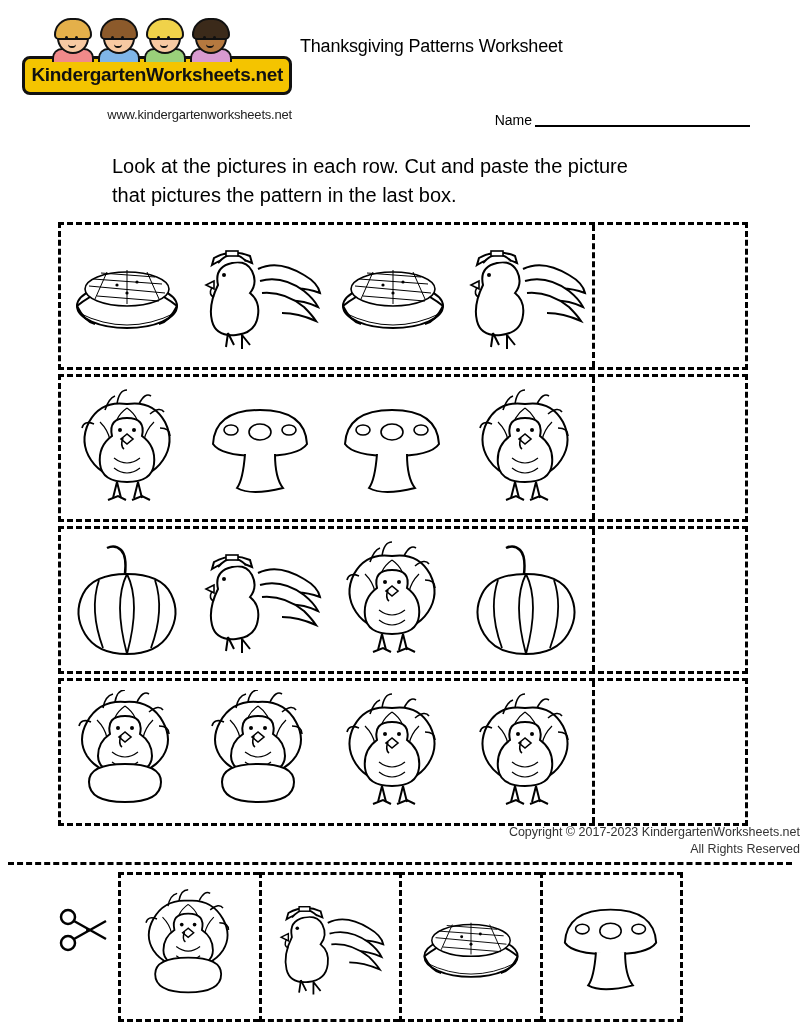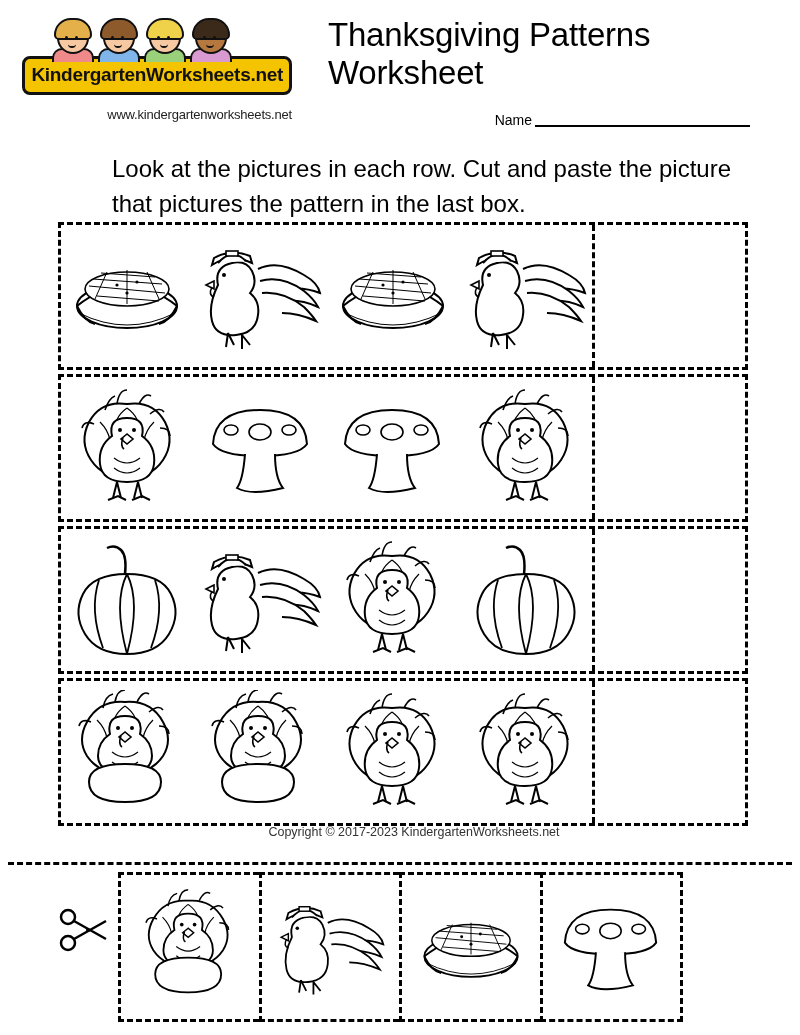--- a/index.html
+++ b/index.html
@@ -107,24 +107,23 @@
   .site-url {
     margin-top: 12px;
     font-size: 13px;
     color: #222;
     letter-spacing: -0.2px;
   }
 
   .title {
     position: absolute;
     left: 300px;
-    top: 16px;
-    font-size: 33px;
+    top: 36px;
+    font-size: 18px;
     letter-spacing: -0.2px;
-    margin-left: 28px;
   }
   .name-line {
     position: absolute;
     right: 50px;
     top: 105px;
     font-size: 14px;
     white-space: nowrap;
   }
   .name-line .blank {
     display: inline-block;
@@ -134,21 +133,21 @@
     vertical-align: -2px;
     margin-left: 3px;
   }
 
   
   .instructions {
     position: absolute;
     left: 112px;
     top: 152px;
     width: 620px;
-    font-size: 24px;
+    font-size: 20px;
     line-height: 1.45;
   }
 
   
   .rows {
     position: absolute;
     left: 58px;
     top: 222px;
     width: 690px;
   }
@@ -172,21 +171,21 @@
     flex: 0 0 150px;
     border-left: 3px dashed #000;
   }
 
   
   .copyright {
     position: absolute;
     left: 0;
     right: 0;
     top: 824px;
-    text-align: center;
+    text-align: right;
     font-size: 12.5px;
     color: #333;
     line-height: 1.35;
     margin-left: 28px;
   }
   .cut-line {
     position: absolute;
     left: 8px;
     right: 8px;
     top: 862px;
@@ -512,20 +511,21 @@
       </svg>
     </div>
     <div class="cell answer">
       <span></span>
     </div>
   </div>
 </div>
 
 <div class="copyright">
   <div>Copyright © 2017-2023 KindergartenWorksheets.net</div>
+  <div>All Rights Reserved</div>
 </div>
 
 <div class="cut-line"></div>
 
 <svg class="scissors" viewBox="0 0 52 50">
   <circle cx="10" cy="12" r="7" fill="#fff" stroke="#000" stroke-width="2.5"></circle>
   <circle cx="10" cy="38" r="7" fill="#fff" stroke="#000" stroke-width="2.5"></circle>
   <path d="M16 16 L48 34 M16 34 L48 16" stroke="#000" stroke-width="2.5" fill="none"></path>
   <circle cx="30" cy="25" r="2" fill="#000"></circle>
 </svg>

